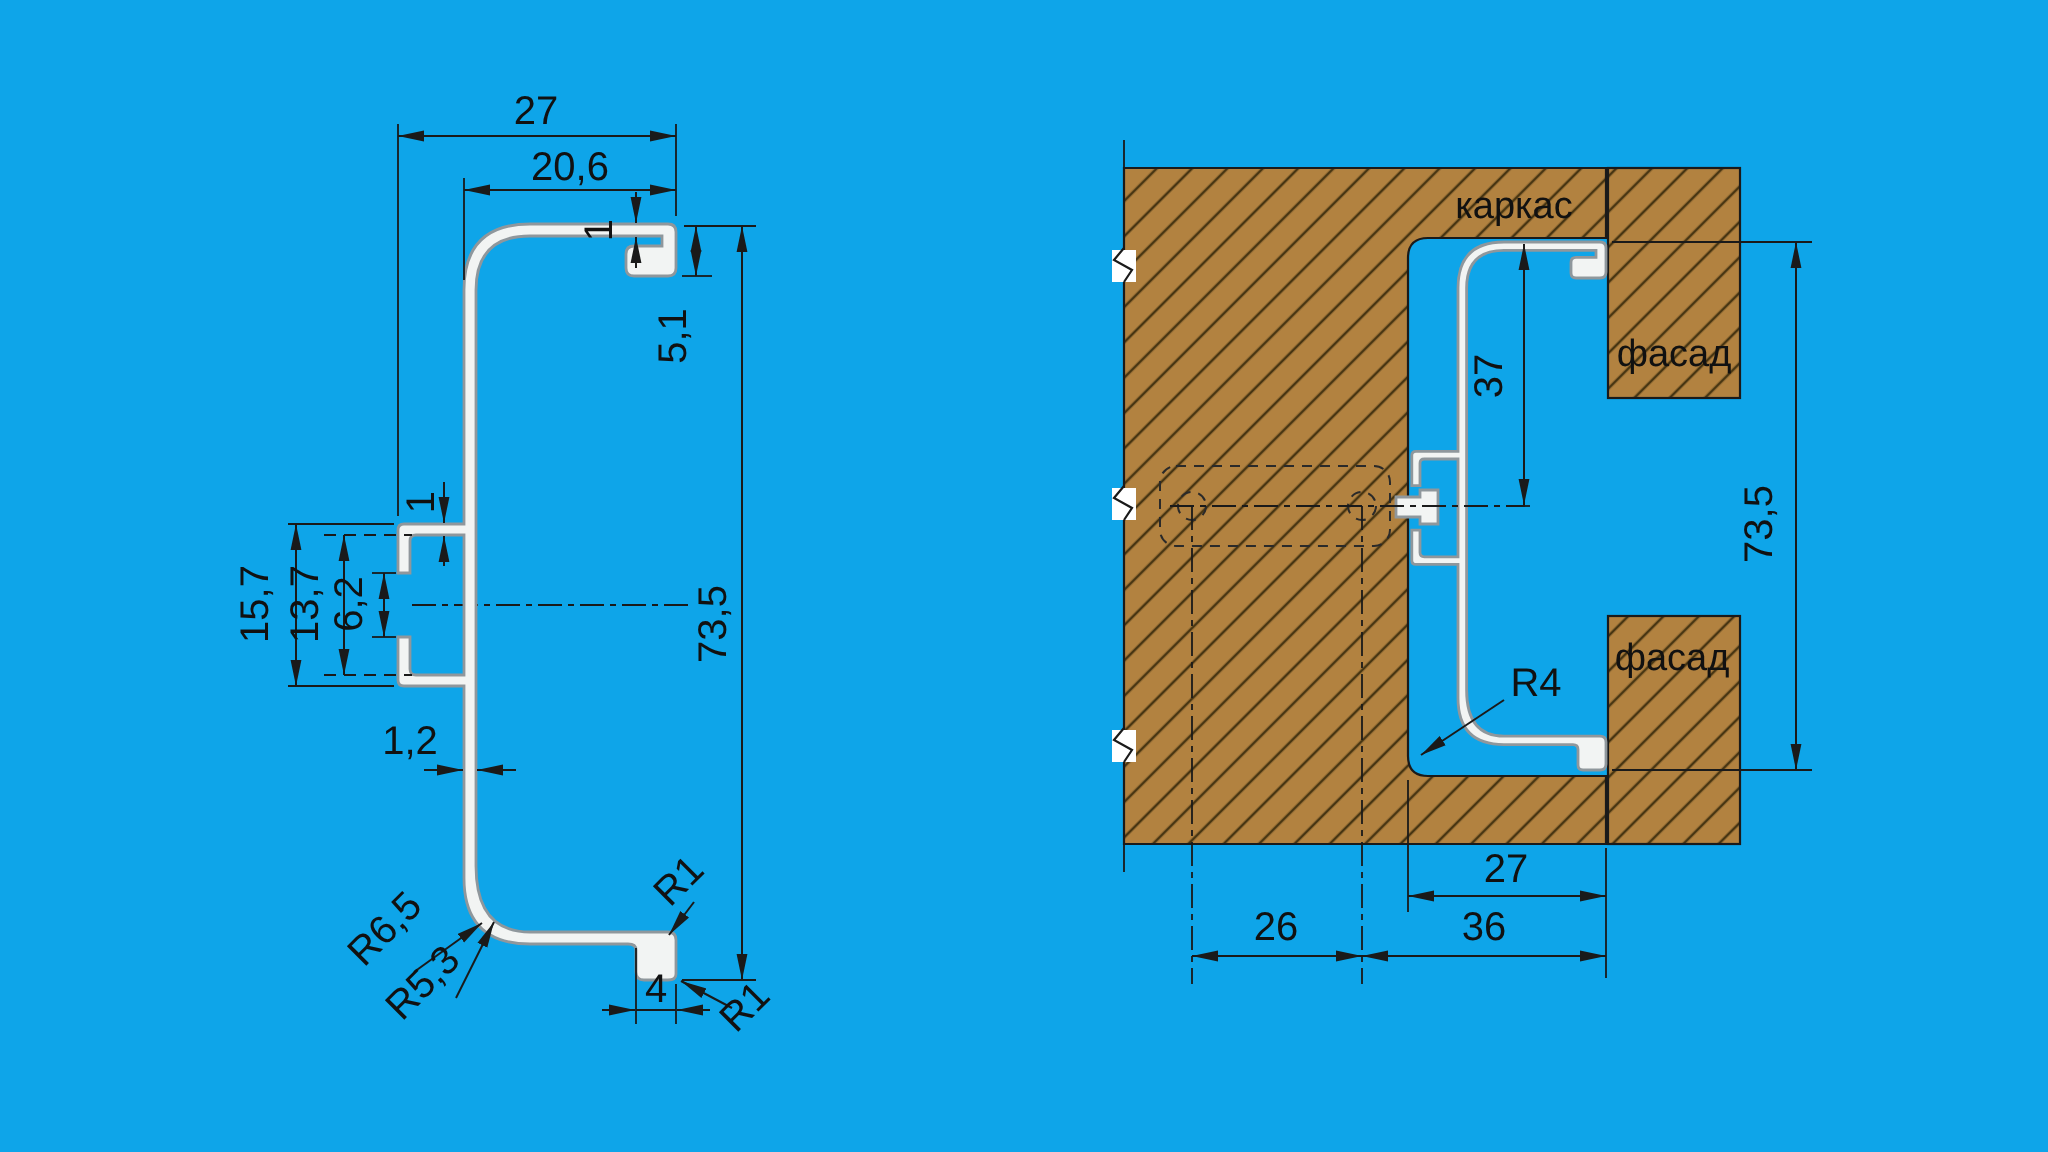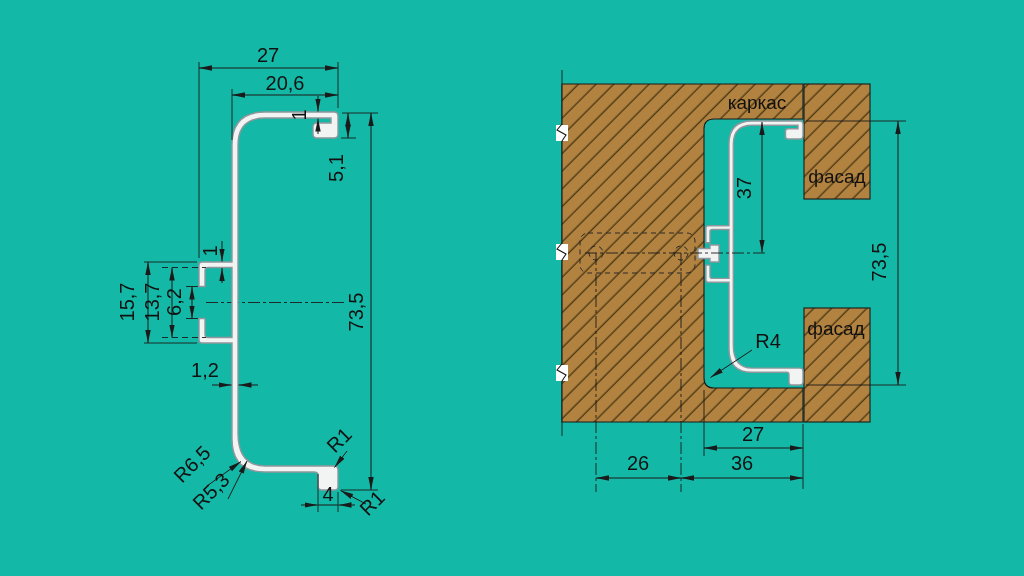--- a/index.html
+++ b/index.html
@@ -1,16 +1,16 @@
 <!DOCTYPE html>
 <html><head>
 <meta charset="utf-8">
 <style>
   html,body{margin:0;padding:0;background:#ffffff;}
-  .stage{position:relative;width:1024px;height:576px;background:#14b8a6;overflow:hidden;}
+  .stage{position:relative;width:1024px;height:576px;background:#0ea5e9;overflow:hidden;}
   svg{display:block;}
   text{font-family:"Liberation Sans","DejaVu Sans",sans-serif;font-size:20px;fill:#111;}
   text.small{font-size:19px;}
   .dim{stroke:#1a1a1a;stroke-width:1;fill:none;}
   .ext{stroke:#1a1a1a;stroke-width:0.9;fill:none;}
   .extd{stroke:#1a1a1a;stroke-width:0.9;fill:none;stroke-dasharray:6 4;}
   .cl{stroke:#1a1a1a;stroke-width:0.9;fill:none;stroke-dasharray:12 3 3 3;}
   .hid{stroke:#2a2a2a;stroke-width:1;fill:none;stroke-dasharray:5 4;}
   .profile{stroke:#8f979c;stroke-width:1.4;}
   .wood{stroke:#1a1a1a;stroke-width:1.1;}

